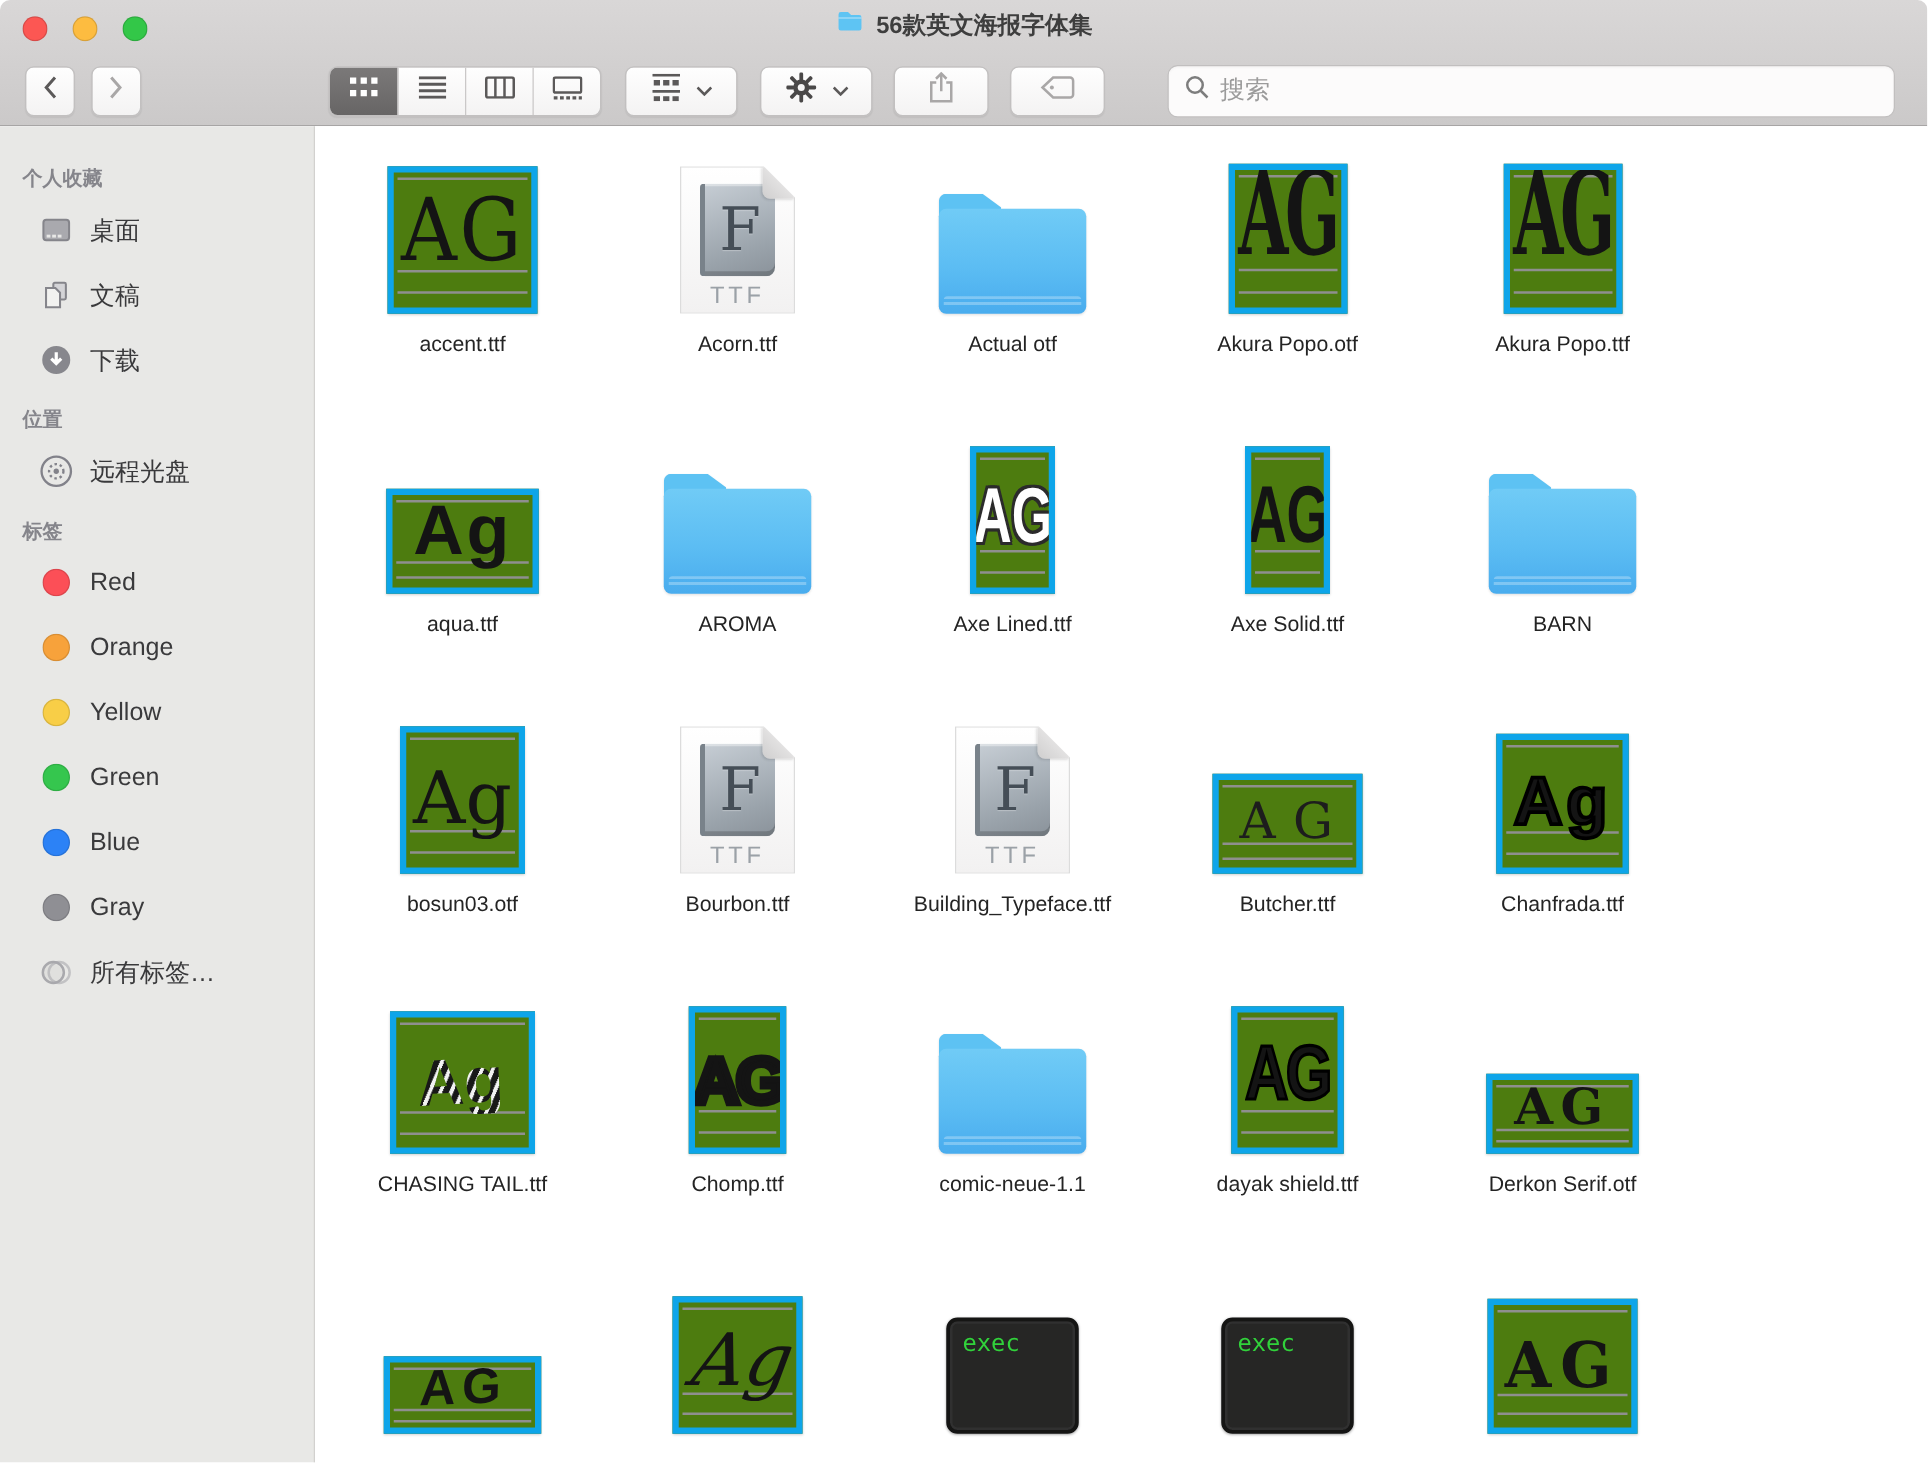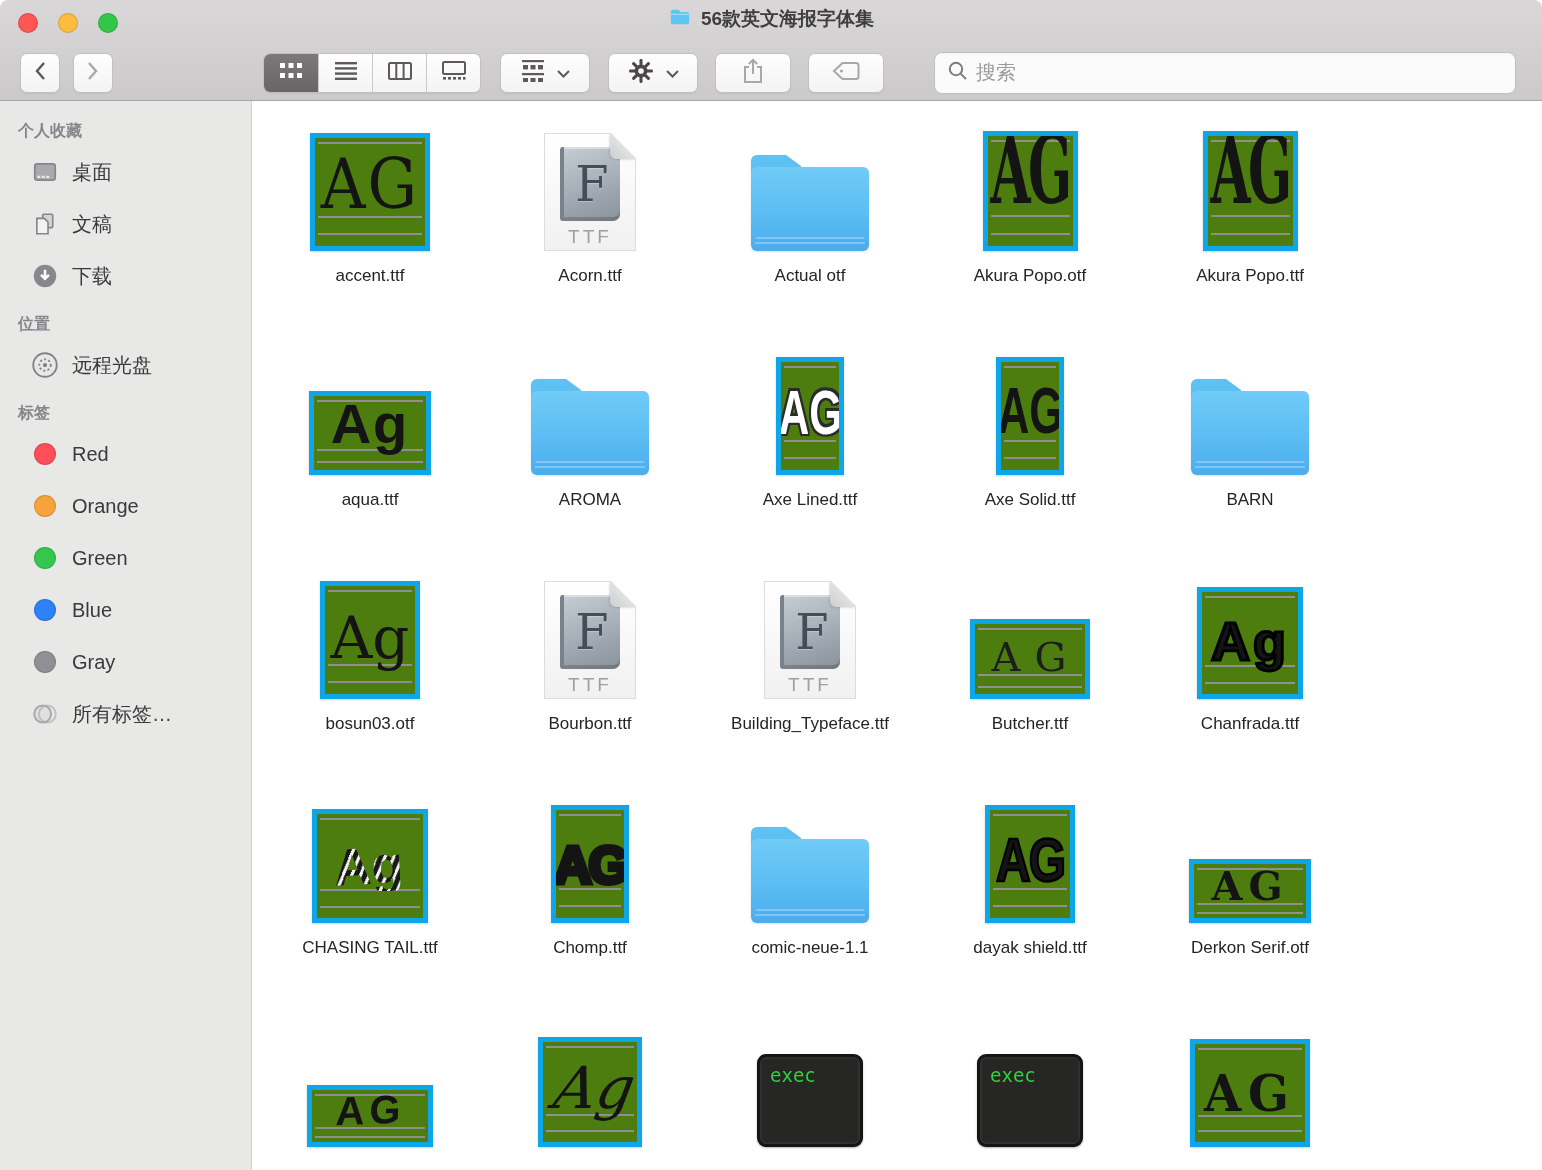--- a/index.html
+++ b/index.html
@@ -32,21 +32,21 @@
             border:1px solid #c1bfbf; border-radius:8px; display:flex; align-items:center;
             padding-left:13px; gap:8px; box-shadow:inset 0 1px 2px rgba(0,0,0,.04); }
   .search input { border:none; outline:none; background:transparent; font-size:20px; color:#333; width:90%;
                   font-family:"Liberation Sans","DejaVu Sans",sans-serif; }
   .search input::placeholder { color:#9b9b9b; }
 
   
   .main { flex:1; display:flex; min-height:0; }
   .sidebar { flex:0 0 252px; background:#e8e8e6; border-right:1px solid #d2d1cf; padding:20px 0 0 18px; overflow:hidden; }
   .sec-header { font-size:16px; font-weight:600; color:#85858b; margin:12px 0 4px 0; }
-  .sidebar section:first-child .sec-header { margin-top:0; }
+  .sidebar section:first-child .sec-header { margin-top:12px; }
   .side-item { display:flex; align-items:center; gap:12px; height:52px; padding-left:12px;
                font-size:20px; color:#3a3a3c; border-radius:6px; }
   .side-ic { width:30px; height:30px; display:flex; align-items:center; justify-content:center; flex:0 0 30px; }
   .tag-dot { width:22px; height:22px; border-radius:50%; border:1px solid rgba(0,0,0,.12); }
 
   .content { flex:1; background:#fff; overflow:hidden; padding:22px 0 0 8px; }
   .grid { display:grid; grid-template-columns:repeat(5,220px); grid-auto-rows:224px; }
   .cell { display:flex; flex-direction:column; align-items:center; }
   .slot { height:128px; display:flex; align-items:flex-end; justify-content:center; }
   .flabel { margin-top:12px; font-size:17px; color:#242424; text-align:center; max-width:200px;
@@ -295,20 +295,26 @@
             <span>Red</span>
           </div>
           <div class="side-item">
             <span class="side-ic">
               <span class="tag-dot" style="background: rgb(247, 162, 59);"></span>
             </span>
             <span>Orange</span>
           </div>
           <div class="side-item">
             <span class="side-ic">
+              <span class="tag-dot" style="background: rgb(248, 206, 71);"></span>
+            </span>
+            <span>Yellow</span>
+          </div>
+          <div class="side-item">
+            <span class="side-ic">
               <span class="tag-dot" style="background: rgb(53, 198, 78);"></span>
             </span>
             <span>Green</span>
           </div>
           <div class="side-item">
             <span class="side-ic">
               <span class="tag-dot" style="background: rgb(44, 130, 246);"></span>
             </span>
             <span>Blue</span>
           </div>

